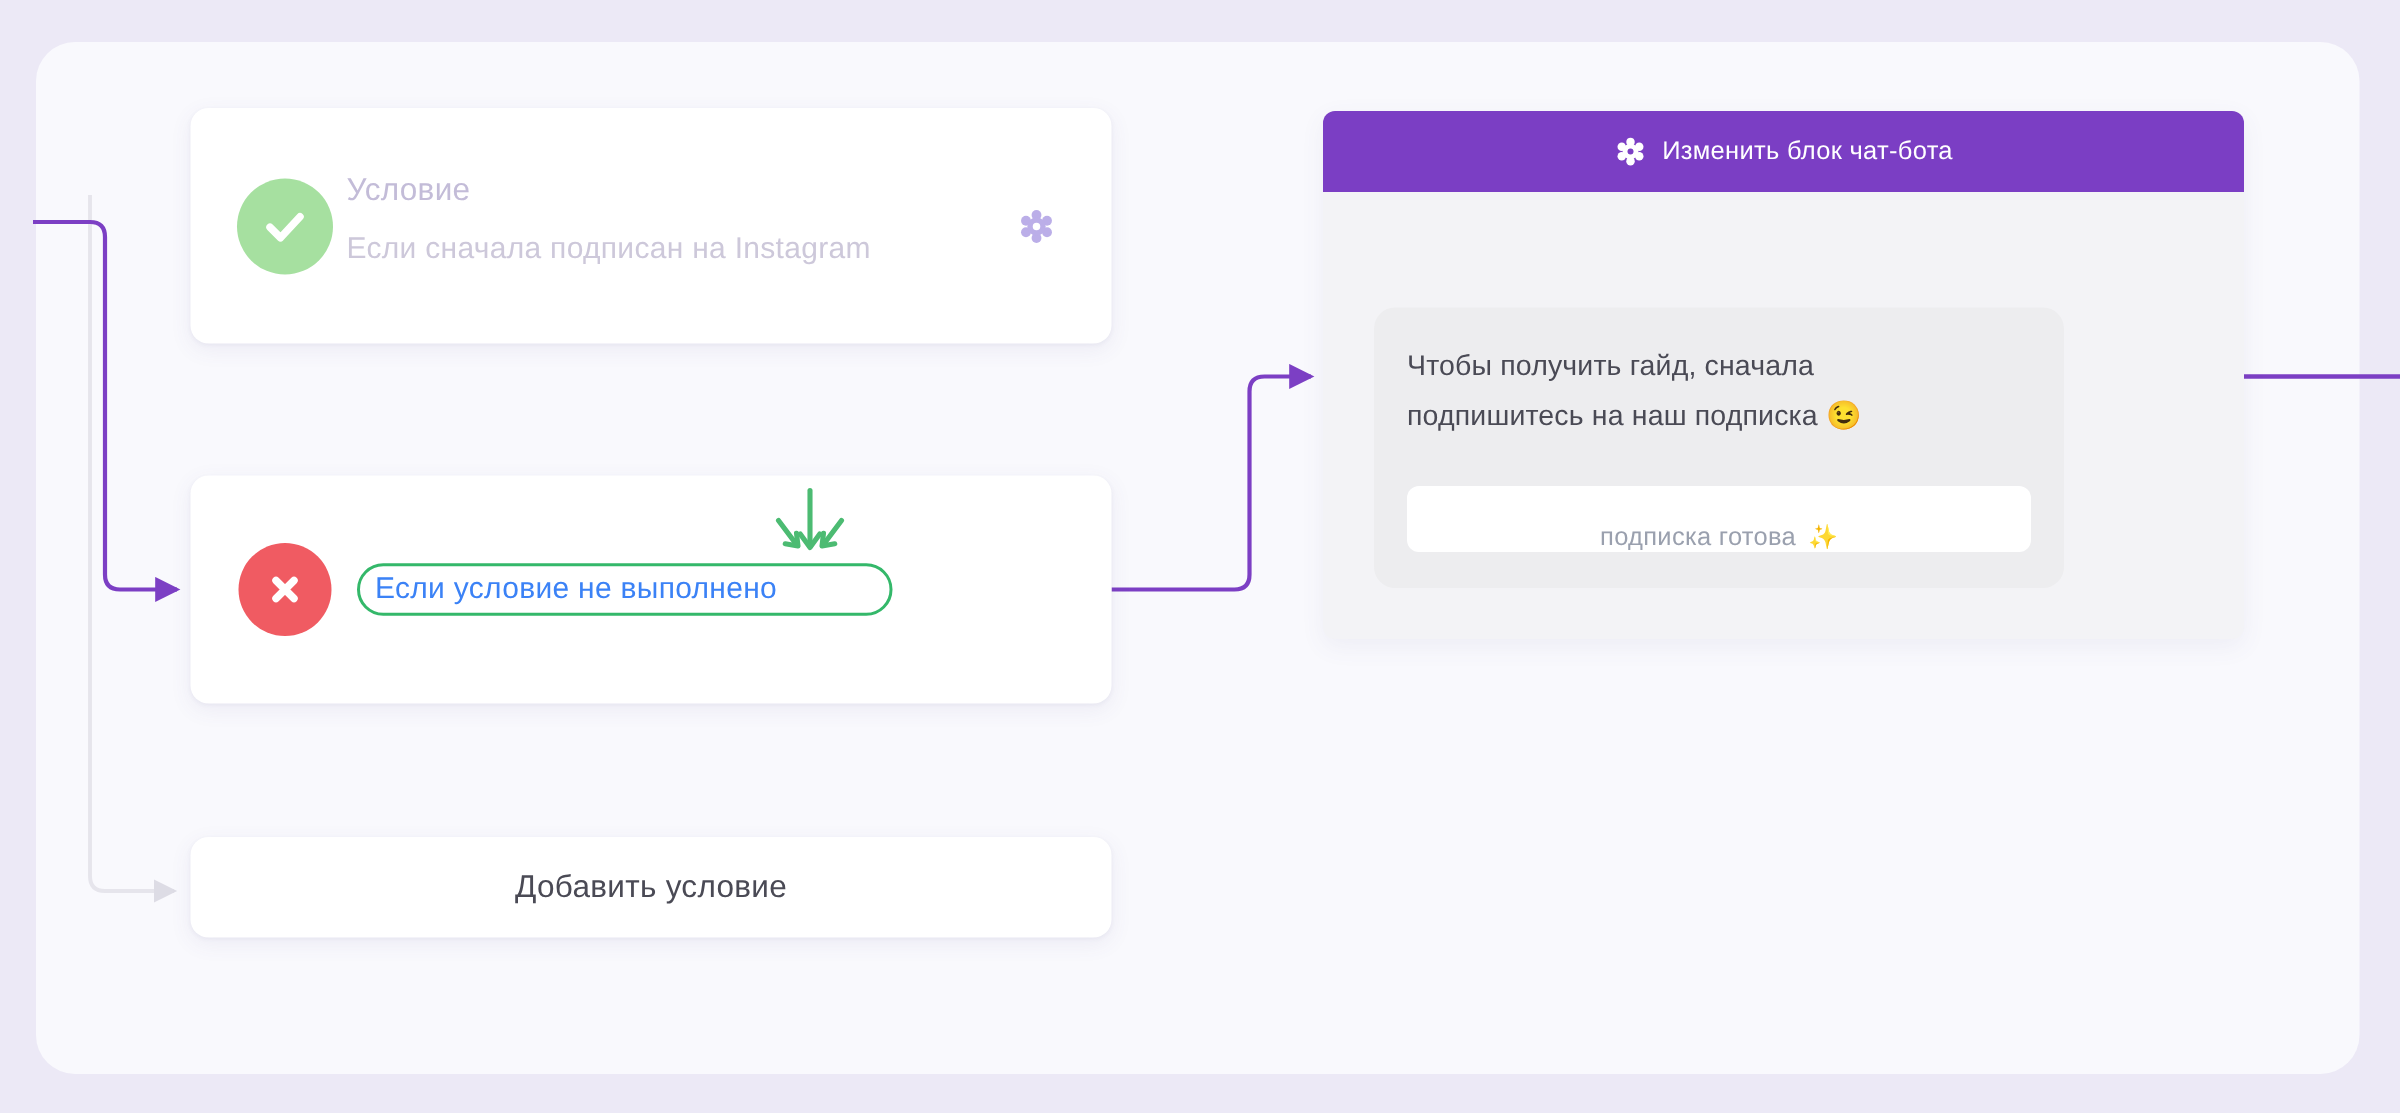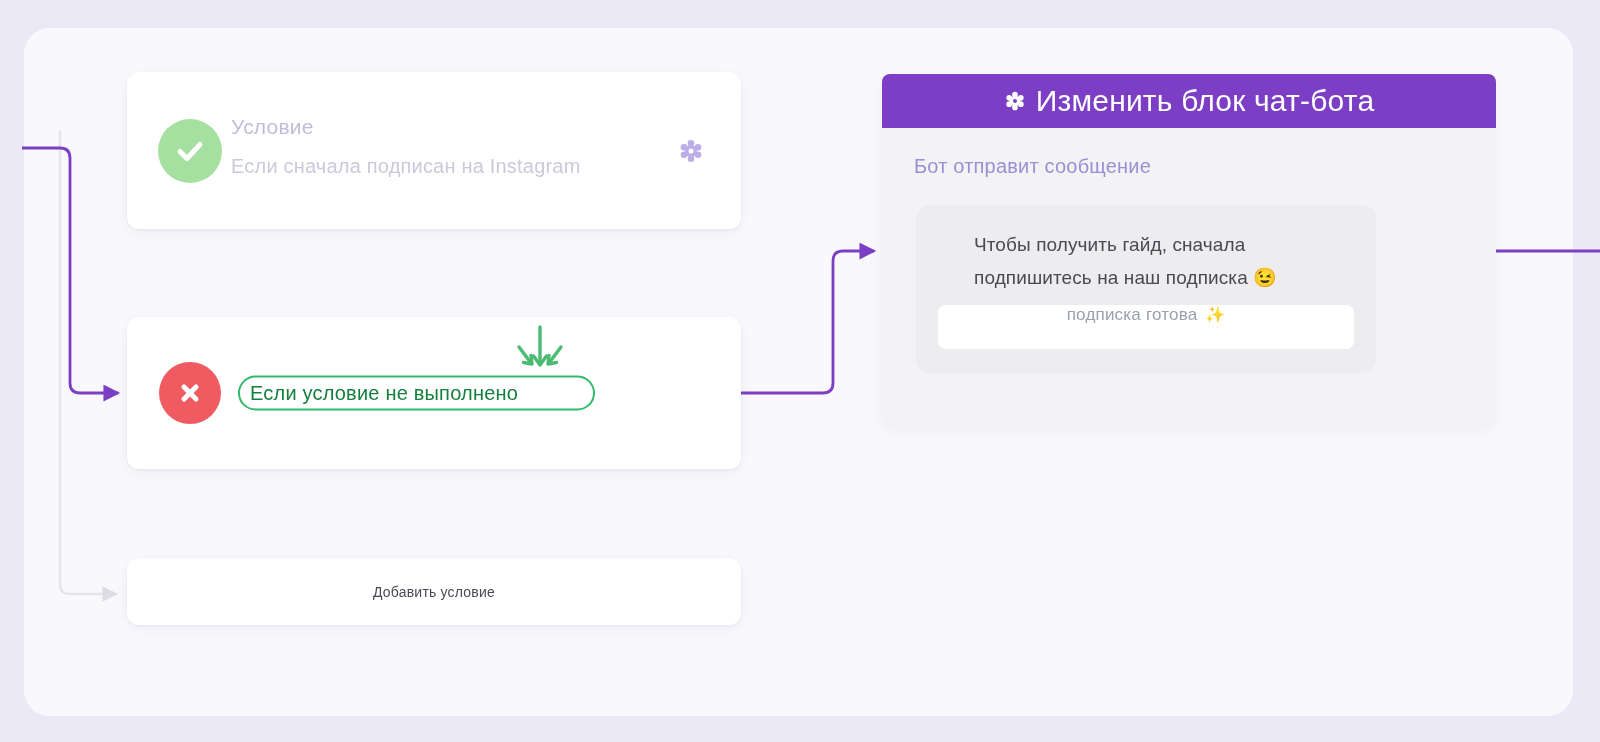--- a/index.html
+++ b/index.html
@@ -129,21 +129,21 @@
     box-sizing: border-box;
     border: 2px solid #34b86a;
     border-radius: 18px;
     display: flex;
     align-items: center;
     padding: 0 10px;
     background: transparent;
   }
   #false-branch-field span {
     font-size: 20px;
-    color: #15803d;
+    color: #3b82f6;
     letter-spacing: .2px;
     white-space: nowrap;
   }
   #down-arrows {
     position: absolute;
     left: 500px;
     top: 323px;
     width: 80px;
     height: 52px;
     pointer-events: none;
@@ -154,21 +154,21 @@
     left: 127px;
     top: 558px;
     width: 614px;
     height: 67px;
     display: flex;
     align-items: center;
     justify-content: center;
     cursor: pointer;
   }
   #add-condition-card span {
-    font-size: 14px;
+    font-size: 21px;
     color: #4a4a55;
     letter-spacing: .2px;
   }
 
   
   #editor-panel {
     position: absolute;
     left: 882px;
     top: 74px;
     width: 614px;
@@ -188,21 +188,21 @@
     cursor: pointer;
   }
   #editor-header .gear-white {
     display: flex;
     align-items: center;
     justify-content: center;
     width: 22px;
     height: 22px;
   }
   #editor-header .hdr-text {
-    font-size: 30px;
+    font-size: 17px;
     color: #ffffff;
     letter-spacing: .2px;
   }
   #editor-subtitle {
     margin: 27px 0 0 32px;
     font-size: 20px;
     color: #9b8fd4;
     letter-spacing: .2px;
   }
   #message-bubble {
@@ -213,30 +213,29 @@
     background: #ededef;
     border-radius: 14px;
     padding: 23px 22px 24px 22px;
     box-sizing: border-box;
   }
   #message-text {
     font-size: 19px;
     line-height: 33px;
     color: #4a4a55;
     letter-spacing: .1px;
-    margin-left: 36px;
   }
   #message-text .emoji { font-size: 19px; }
   #quick-reply-button {
-    margin-top: 11px;
+    margin-top: 30px;
     height: 44px;
     background: #ffffff;
     border-radius: 8px;
     display: flex;
-    align-items: flex-start;
+    align-items: flex-end;
     justify-content: center;
     gap: 8px;
     cursor: pointer;
   }
   #quick-reply-button .qr-label {
     font-size: 17px;
     color: #9aa0ae;
     letter-spacing: .2px;
   }
 </style>
@@ -330,21 +329,20 @@
             <circle cx="5" cy="15.8" r="3.4"></circle>
             <circle cx="5" cy="8.2" r="3.4"></circle>
             <circle cx="12" cy="12" r="6.3"></circle>
           </g>
           <circle cx="12" cy="12" r="2.4" fill="#7b3ec4"></circle>
         </svg>
       </span>
       <span class="hdr-text">Изменить блок чат-бота</span>
     </div>
 
-    <div id="editor-subtitle">Бот отправит сообщение</div>
 
     <div id="message-bubble">
       <div id="message-text">
         <span>Чтобы получить гайд, сначала</span><br>
         <span>подпишитесь на наш подписка</span>
         <span class="emoji">😉</span>
       </div>
       <div id="quick-reply-button">
         <span class="qr-label">подписка готова</span>
         <span class="qr-emoji">✨</span>

